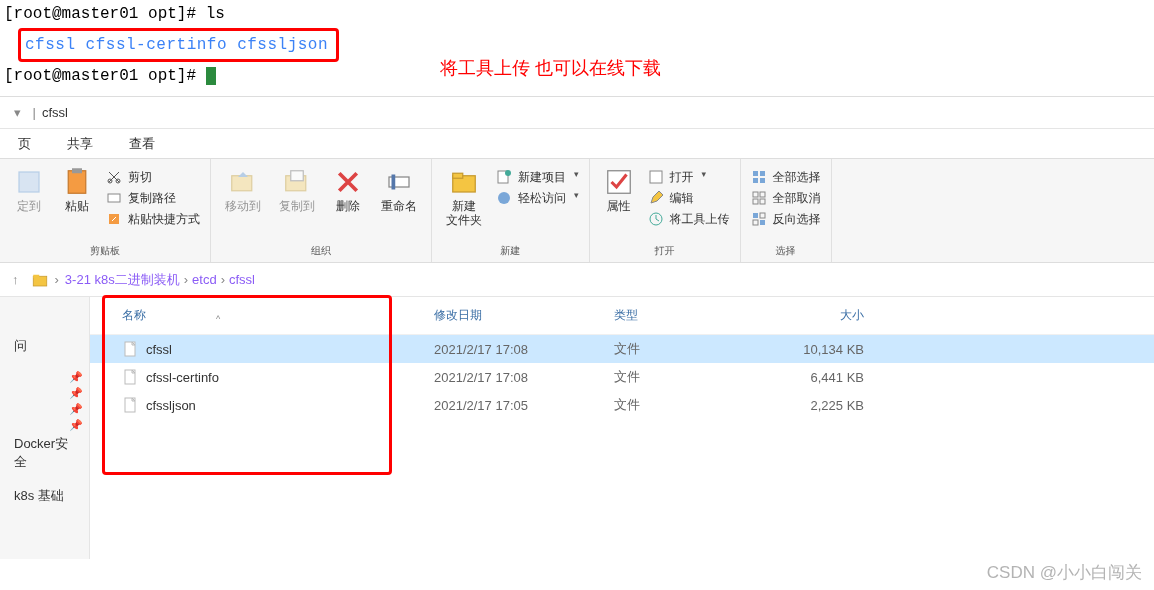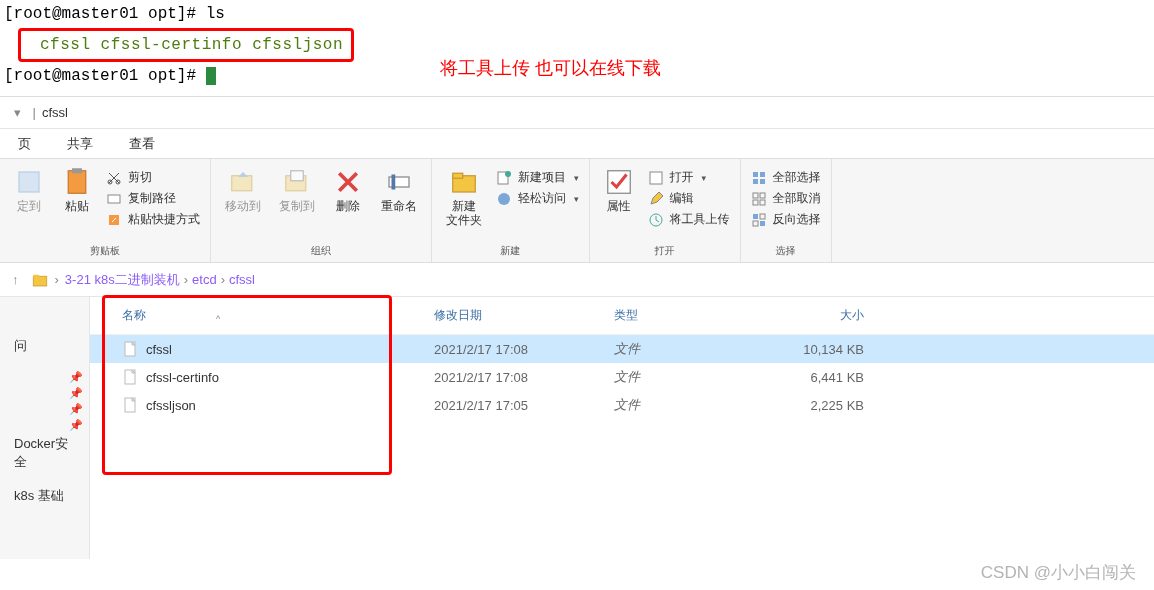--- a/index.html
+++ b/index.html
@@ -1,21 +1,21 @@
 <!DOCTYPE html>
 <html><head>
   <meta charset="utf-8">
   <style>
     * { margin: 0; padding: 0; box-sizing: border-box; }
     body { font-family: "Microsoft YaHei", Arial, sans-serif; font-size: 13px; background: #fff; width: 1154px; height: 590px; overflow: hidden; position: relative; }
     
     .terminal { background: #fff; padding: 2px 0 8px 0; font-family: Liberation Mono, monospace; font-size: 16px; line-height: 1.5; color: #000; }
     .terminal-line { padding: 0 4px; }
     .red-box { border: 3px solid #ff0000; border-radius: 4px; display: inline-block; padding: 2px 8px 2px 4px; margin: 2px 0 2px 18px; }
-    .red-box-files { color: #4d7c0f; letter-spacing: 0.5px; margin-left: 15px; }
+    .red-box-files { color: #3b82f6; letter-spacing: 0.5px; }
     .cursor { display: inline-block; width: 10px; height: 18px; background: #2b8a3e; vertical-align: text-bottom; }
     .annotation { position: absolute; top: 56px; left: 440px; color: #ff0000; font-size: 18px; font-family: "Microsoft YaHei", sans-serif; }
     
     .explorer { border-top: 1px solid #ddd; }
     .title-row { display: flex; align-items: center; height: 32px; background: #fff; padding: 0 8px; border-bottom: 1px solid #e5e5e5; }
     .title-row .sep { color: #888; margin: 0 6px; }
     .title-text { color: #333; }
     
     .tab-row { display: flex; height: 30px; background: #fff; border-bottom: 1px solid #ddd; }
     .tab { padding: 6px 18px; color: #333; }
@@ -24,21 +24,21 @@
     .ribbon-group { display: flex; flex-direction: column; border-right: 1px solid #e0e0e0; padding: 6px 10px 2px 10px; position: relative; }
     .ribbon-group-content { display: flex; flex: 1; gap: 10px; align-items: flex-start; }
     .ribbon-group-label { text-align: center; font-size: 10px; color: #555; padding: 2px 0; }
     
     .big-btn { display: flex; flex-direction: column; align-items: center; gap: 2px; padding: 2px 4px; color: #333; }
     .big-btn svg { width: 30px; height: 30px; }
     .big-btn .lbl { font-size: 12px; line-height: 1.2; text-align: center; }
     .disabled { opacity: 0.5; }
     
     .small-list { display: flex; flex-direction: column; gap: 4px; padding-top: 4px; }
-    .small-item { display: flex; align-items: center; gap: 6px; font-size: 12px; color: #333; }
+    .small-item { display: flex; gap: 6px; font-size: 12px; color: #333; }
     .small-item svg { width: 16px; height: 16px; }
     .dropdown-arrow { font-size: 9px; color: #555; margin-left: 2px; }
     
     .addr-row { display: flex; align-items: center; height: 34px; border-bottom: 1px solid #e5e5e5; padding: 0 6px; gap: 6px; background: #fff; }
     .nav-arrow { color: #888; padding: 2px 6px; }
     .addr-bar { display: flex; align-items: center; gap: 4px; }
     .crumb { color: #8b5cf6; }
     .crumb-sep { color: #888; }
     
     .content-area { display: flex; height: 262px; }
@@ -53,24 +53,24 @@
     .col-date { width: 180px; }
     .col-type { width: 160px; }
     .col-size { width: 90px; text-align: right; }
     .sort-caret { font-size: 9px; color: #888; }
     
     .file-row { display: flex; padding: 5px 0 5px 32px; align-items: center; font-size: 13px; color: #333; }
     .file-row.selected { background: #cce8ff; }
     .file-name { width: 312px; display: flex; align-items: center; gap: 8px; }
     .file-icon { width: 16px; height: 16px; }
     .file-date { width: 180px; color: #666; }
-    .file-type { width: 160px; color: #666; font-style: italic; }
+    .file-type { width: 160px; color: #666; }
     .file-size { width: 90px; text-align: right; color: #666; }
     
-    .watermark { position: absolute; bottom: 6px; right: 18px; color: rgba(160,160,160,0.8); font-size: 17px; font-family: "Microsoft YaHei", sans-serif; }
+    .watermark { position: absolute; bottom: 6px; right: 12px; color: rgba(160,160,160,0.8); font-size: 17px; font-family: "Microsoft YaHei", sans-serif; }
   </style>
 </head>
 <body>
 
 <div class="terminal">
   <div class="terminal-line"><span>[root@master01 opt]# </span><span>ls</span></div>
   <div class="red-box">
     <span class="red-box-files">cfssl  cfssl-certinfo  cfssljson</span>
   </div>
   <div class="terminal-line"><span>[root@master01 opt]# </span><span class="cursor"></span></div>

